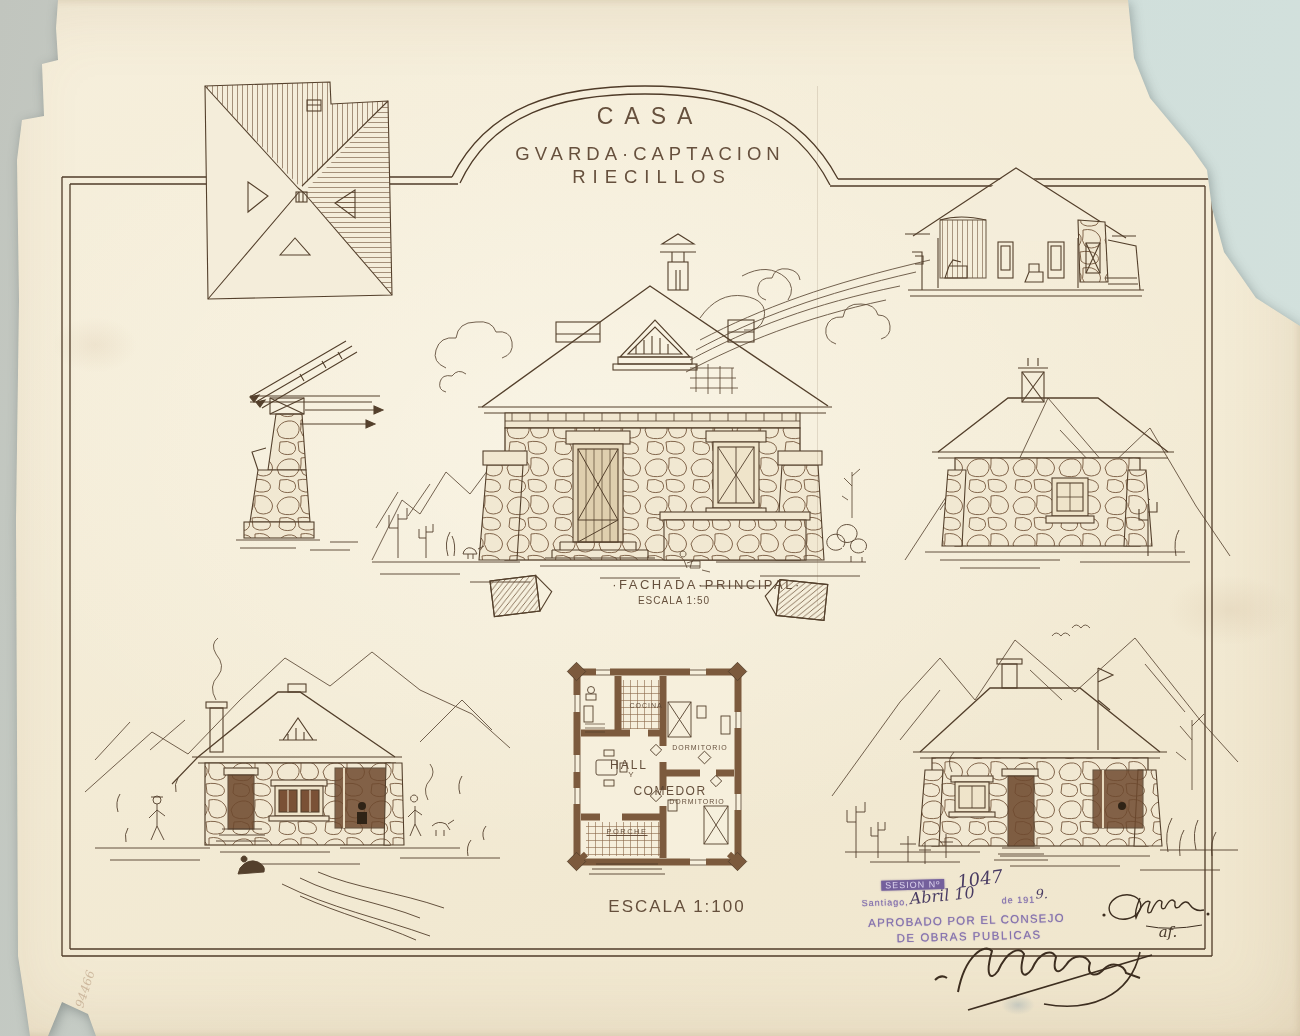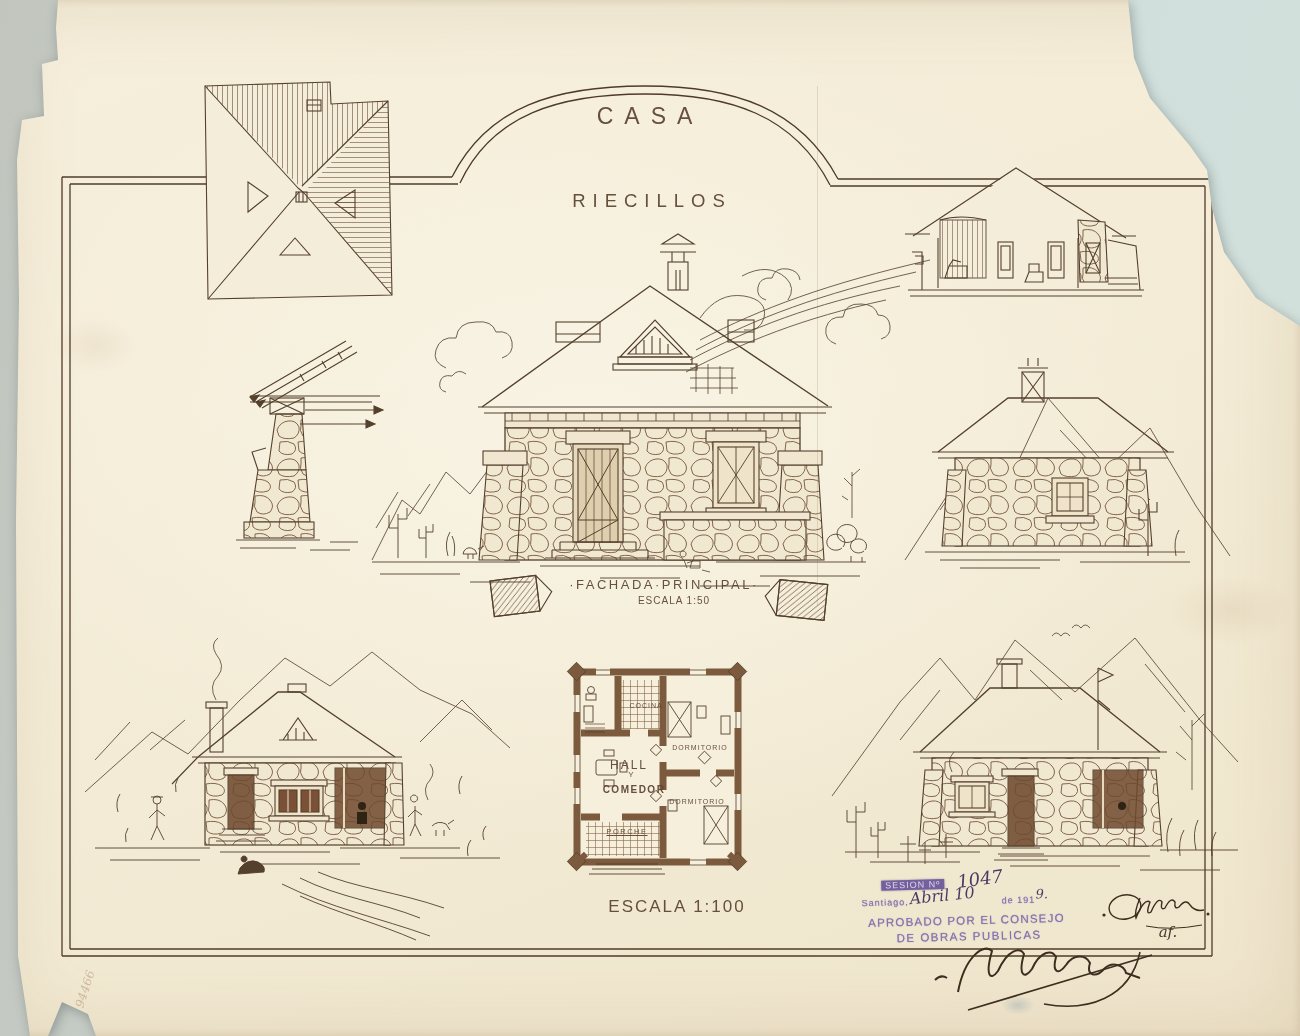--- a/index.html
+++ b/index.html
@@ -388,30 +388,31 @@
         </g>
         <g stroke="#3d2e20" fill="none" stroke-width="2">
           <path d="M935 980 q6 -6 12 -2"></path>
           <path d="M958 992 C965 955 985 943 992 951 C985 975 990 982 998 971 C1008 949 1020 947 1024 954 C1018 975 1024 980 1032 969 C1040 951 1052 949 1056 957 C1052 972 1058 976 1066 965 C1074 953 1086 955 1090 963 C1086 976 1096 978 1104 969 C1112 961 1124 965 1126 973 L1140 978"></path>
           <path d="M1140 952 C1130 998 1088 1012 1044 1004" stroke-width="1.6"></path>
           <path d="M968 1010 L1152 955" stroke-width="1.8"></path>
         </g>
       </svg>
 
       <span class="lbl" style="left:650px;top:103px;font-size:23px;letter-spacing:11px;">CASA</span>
-      <span class="lbl" style="left:652px;top:190px;font-size:18.5px;letter-spacing:7px;">RIECILLOS</span>
-
-      <span class="lbl" style="left:664px;top:577px;font-size:13px;letter-spacing:2.5px;">·FACHADA·PRINCIPAL·</span>
+      <span class="lbl" style="left:650px;top:143px;font-size:18.5px;letter-spacing:5px;">GVARDA·CAPTACION</span>
+      <span class="lbl" style="left:652px;top:166px;font-size:18.5px;letter-spacing:7px;">RIECILLOS</span>
+
+      <span class="lbl" style="left:707px;top:577px;font-size:13px;letter-spacing:2.5px;">·FACHADA·PRINCIPAL·</span>
       <span class="lbl" style="left:674px;top:595px;font-size:10px;letter-spacing:1px;">ESCALA 1:50</span>
       <span class="lbl" style="left:677px;top:897px;font-size:17px;letter-spacing:2px;">ESCALA 1:100</span>
 
       <span class="lbl" style="left:646px;top:702px;font-size:7px;letter-spacing:1px;">COCINA</span>
       <span class="lbl" style="left:629px;top:758px;font-size:12px;letter-spacing:2px;">HALL</span>
       <span class="lbl" style="left:631px;top:770px;font-size:8px;">Y</span>
-      <span class="lbl" style="left:634px;top:784px;font-size:10px;letter-spacing:1.5px;font-weight:bold;">COMEDOR</span>
+      <span class="lbl" style="left:670px;top:784px;font-size:12px;letter-spacing:1.5px;">COMEDOR</span>
       <span class="lbl" style="left:700px;top:744px;font-size:7px;letter-spacing:1px;">DORMITORIO</span>
       <span class="lbl" style="left:697px;top:798px;font-size:7px;letter-spacing:1px;">DORMITORIO</span>
       <span class="lbl" style="left:627px;top:827px;font-size:7.5px;letter-spacing:1.5px;text-decoration:underline;">PORCHE</span>
 
       <div class="stamp">
         <span class="printed box" style="left:22px;top:6px;font-size:9px;">SESION Nº</span>
         <span class="handink" style="left:98px;top:-4px;font-size:18px;transform:rotate(-6deg);">1047</span>
         <span class="printed" style="left:2px;top:23px;font-size:9px;">Santiago,</span>
         <span class="handink" style="left:50px;top:13px;font-size:16px;transform:rotate(-4deg);">Abril 10</span>
         <span class="printed" style="left:142px;top:24px;font-size:9px;">de 191</span>

